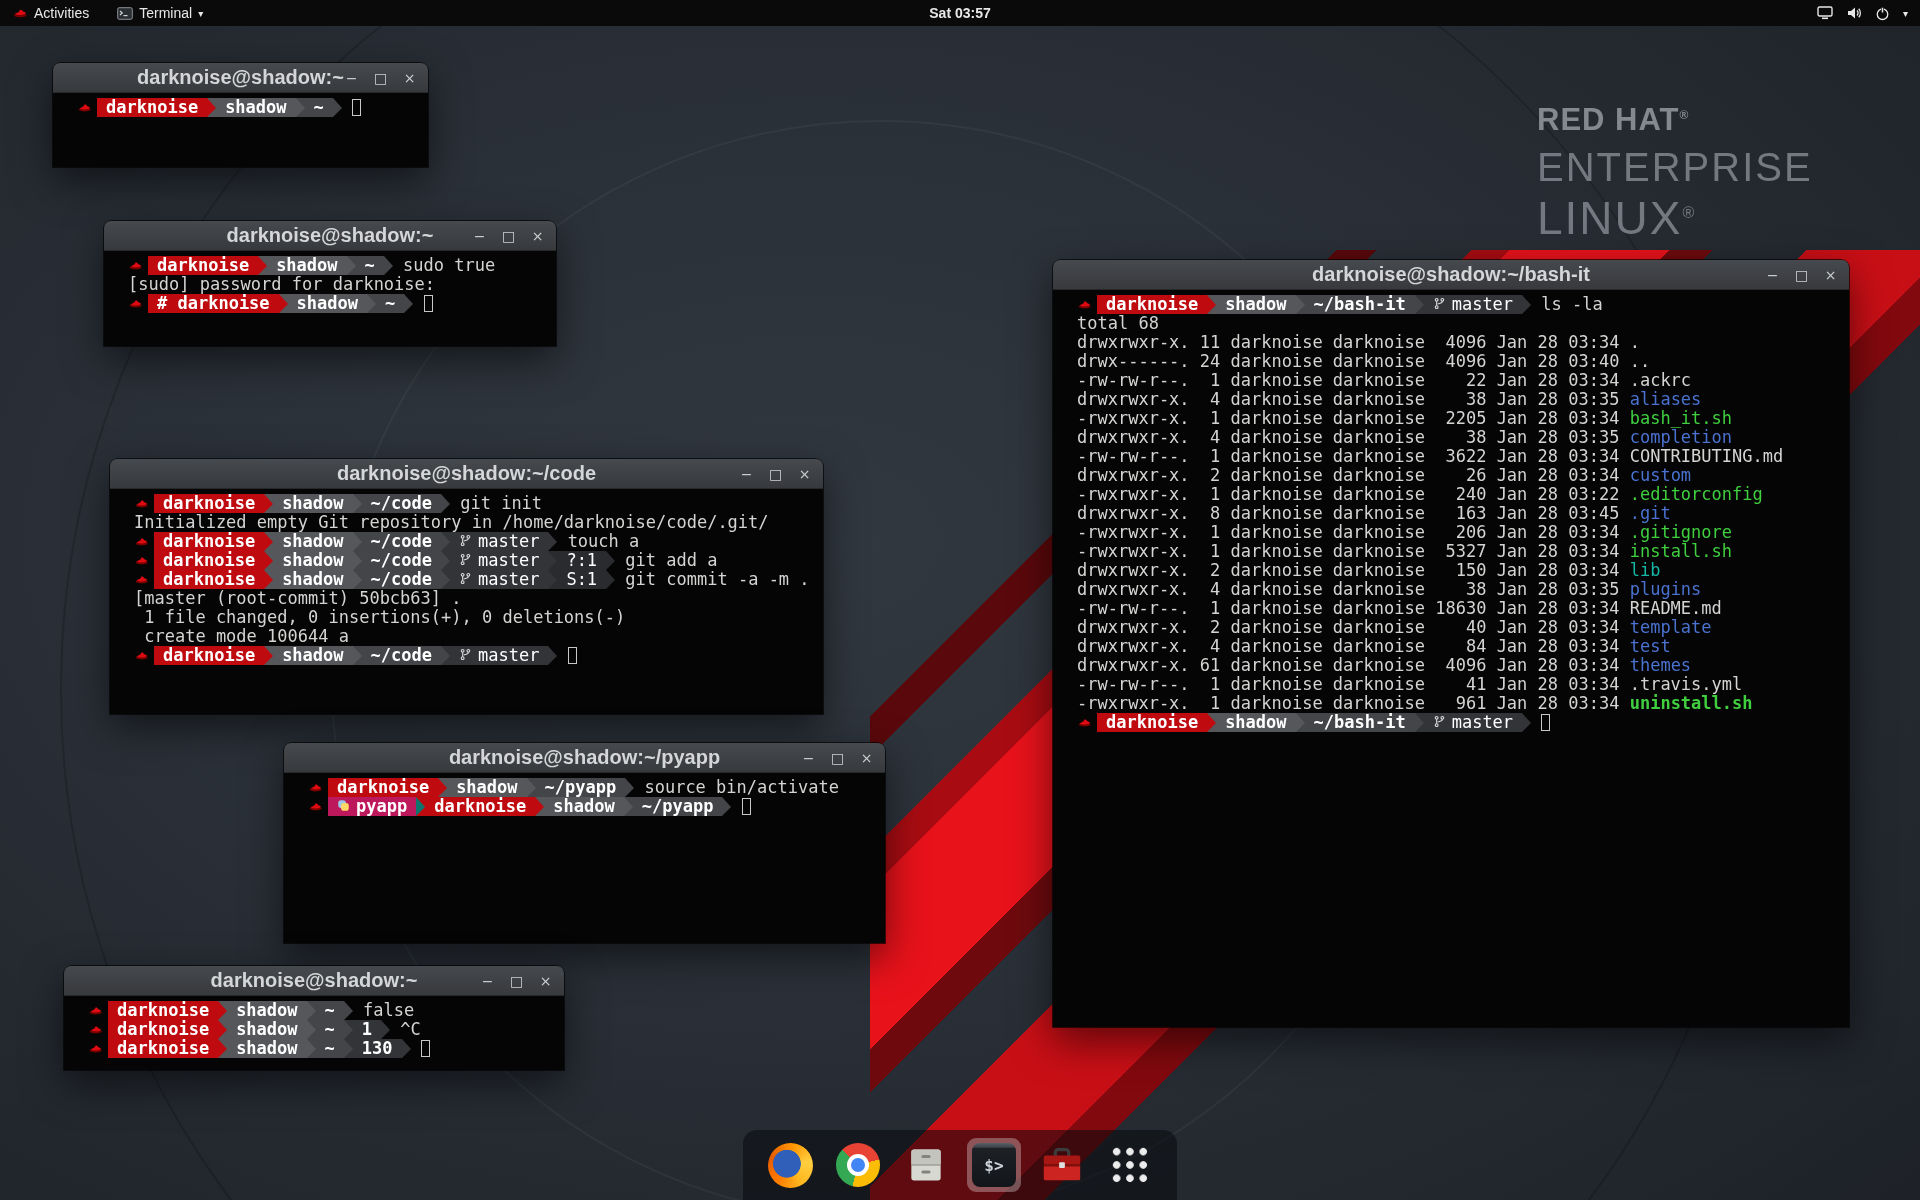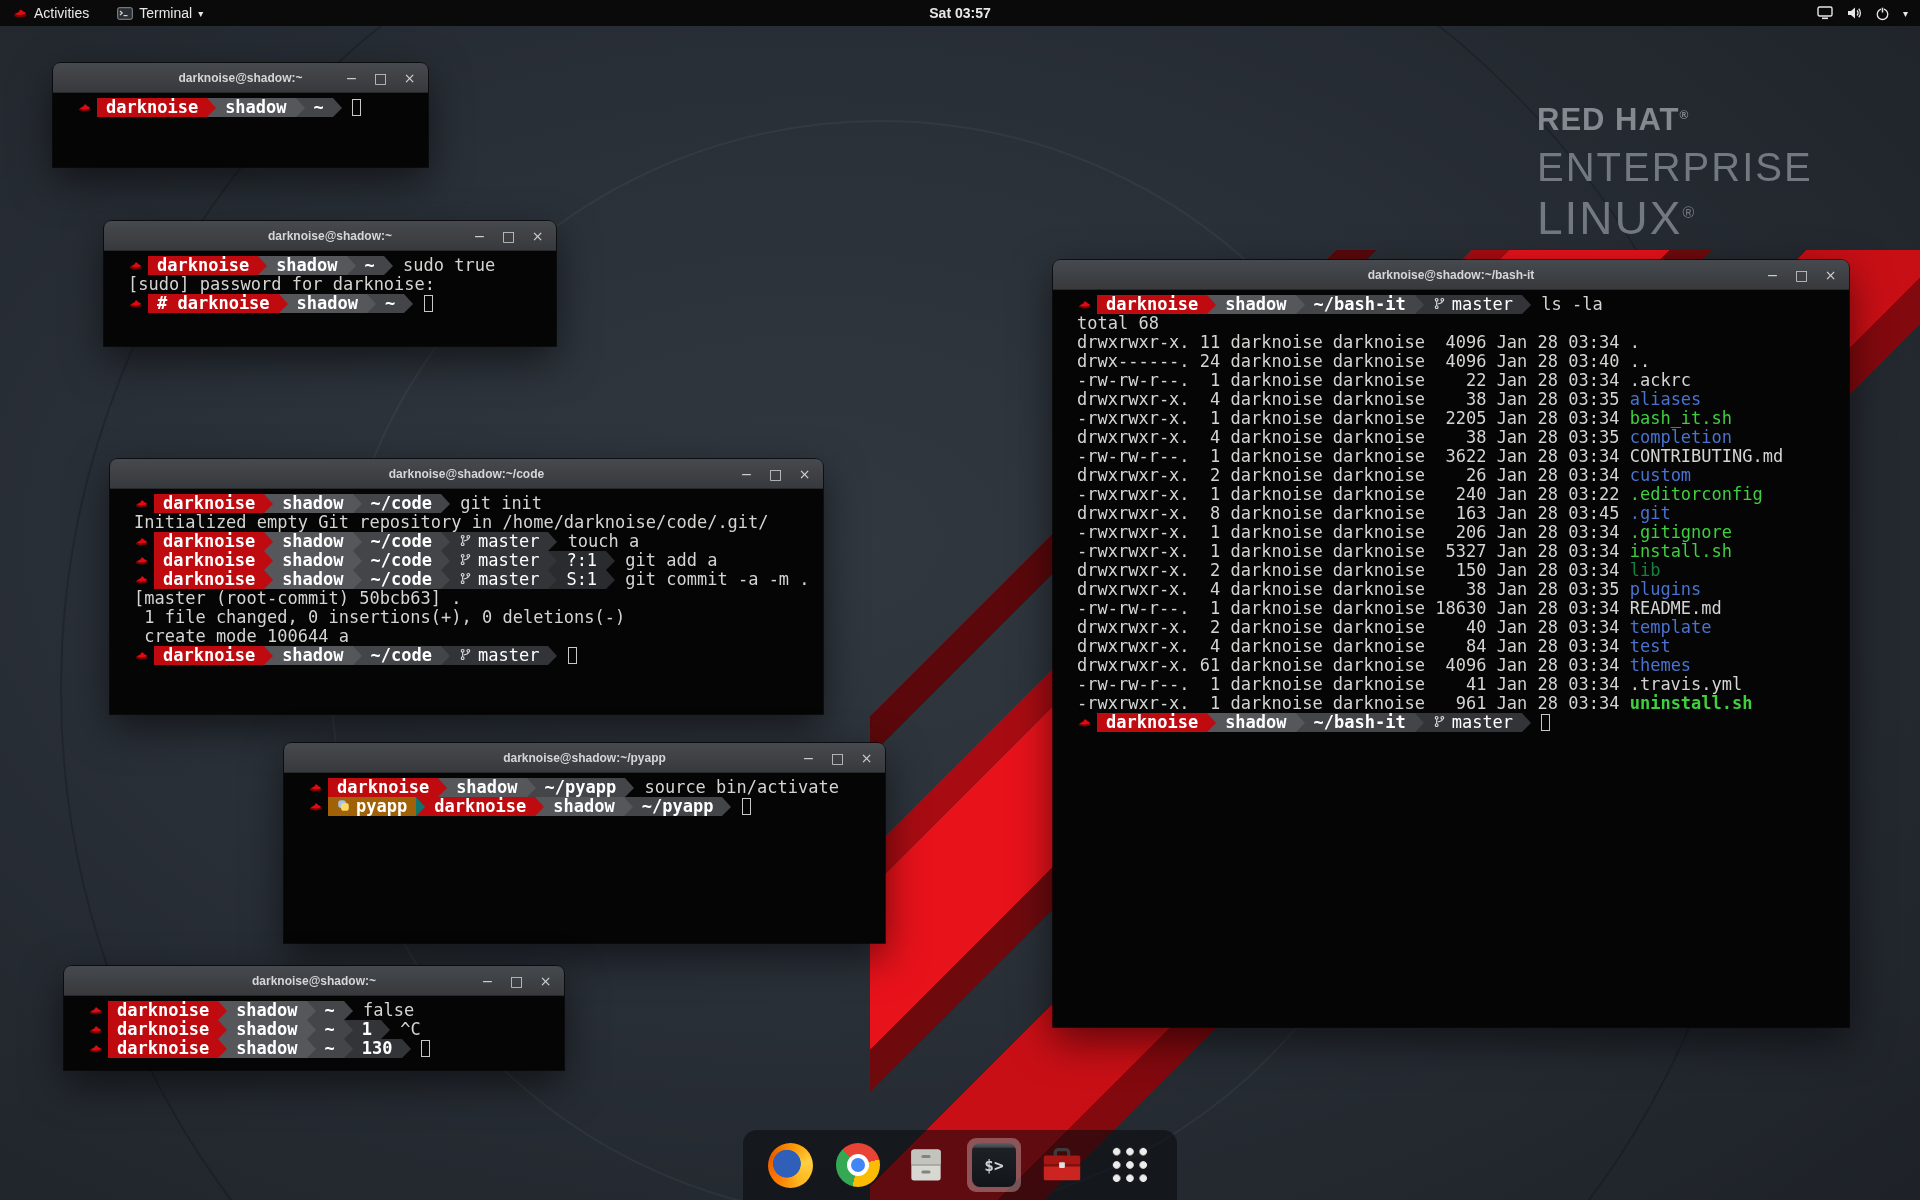--- a/index.html
+++ b/index.html
@@ -41,21 +41,21 @@
   .tb-right { margin-left:auto; display:flex; align-items:center; gap:13px; padding-right:12px; }
   .tb-caret { font-size:10px; }
   .tb-icon { display:inline-flex; align-items:center; line-height:0; }
 
   
   .term-window { position:absolute; border-radius:8px 8px 0 0; background:#060606;
     box-shadow: 0 14px 40px rgba(0,0,0,.55), 0 0 0 1px rgba(0,0,0,.65); }
   .titlebar { position:absolute; top:0; left:0; right:0; height:30px; border-radius:7px 7px 0 0;
     background:linear-gradient(#46494d,#37393d); border-bottom:1px solid #26282a;
     display:flex; align-items:center; justify-content:center; }
-  .title { font-size:12px; font-weight:bold; color:#d4d6d8; }
+  .title { font-size:20px; font-weight:bold; color:#d4d6d8; }
   .winbtns { position:absolute; right:5px; top:0; height:30px; display:flex; align-items:center; gap:2px; }
   .wbtn { width:27px; height:24px; background:transparent; border:none; color:#cfd1d3;
     font-size:14px; cursor:pointer; font-family:"DejaVu Sans",sans-serif; }
   .term-body { position:absolute; top:30px; left:0; right:0; bottom:0; background:#050505;
     padding:5px 24px; overflow:hidden;
     font-family:"DejaVu Sans Mono","Liberation Mono",monospace;
     font-size:17px; line-height:19px; color:#d4d4d2; }
   .tline { white-space:pre; height:19px; line-height:19px; }
   .pseg { display:inline-block; height:19px; line-height:19px; padding:0 9px; color:#ffffff; vertical-align:top; }
   .pseg .picon { margin-right:6px; }
@@ -216,21 +216,21 @@
     </span>
   </header>
   <div class="term-body">
       <div class="tline"><span class="picon"><svg width="15" height="15" viewBox="0 0 16 16">
             <path d="M13.9 9.3c.4.2.7.5.7.9 0 1.1-2.9 2-6.4 2s-6.4-.9-6.4-2c0-.3.2-.6.6-.8" fill="#7a0000"></path>
             <path d="M2.9 9.4c0-.8.7-1.2 1.8-1.5 1-.3 2-.6 2.4-1.4l.5-1c.3-.7.8-1 1.4-.8.8.2 1.1 1 1.9 1.6.7.6 2.9 1 2.9 2 0 1-2.5 1.7-5.4 1.7-2.9 0-5.5-.6-5.5-1.6z" fill="#e00b12"></path>
           </svg></span><span class="pseg" style="background: rgb(191, 11, 16); font-weight: bold;"><span>darknoise</span></span><span class="parrow" style="border-left-color: rgb(191, 11, 16); border-top-color: rgb(85, 87, 91); border-bottom-color: rgb(85, 87, 91);"></span><span class="pseg" style="background: rgb(85, 87, 91); font-weight: bold;"><span>shadow</span></span><span class="parrow" style="border-left-color: rgb(85, 87, 91); border-top-color: rgb(67, 69, 73); border-bottom-color: rgb(67, 69, 73);"></span><span class="pseg" style="background: rgb(67, 69, 73); font-weight: bold;"><span>~/pyapp</span></span><span class="parrow" style="border-left-color: rgb(67, 69, 73); border-top-color: transparent; border-bottom-color: transparent;"></span><span class="ttext"> source bin/activate</span></div>
       <div class="tline"><span class="picon"><svg width="15" height="15" viewBox="0 0 16 16">
             <path d="M13.9 9.3c.4.2.7.5.7.9 0 1.1-2.9 2-6.4 2s-6.4-.9-6.4-2c0-.3.2-.6.6-.8" fill="#7a0000"></path>
             <path d="M2.9 9.4c0-.8.7-1.2 1.8-1.5 1-.3 2-.6 2.4-1.4l.5-1c.3-.7.8-1 1.4-.8.8.2 1.1 1 1.9 1.6.7.6 2.9 1 2.9 2 0 1-2.5 1.7-5.4 1.7-2.9 0-5.5-.6-5.5-1.6z" fill="#e00b12"></path>
-          </svg></span><span class="pseg" style="background: #a16207; font-weight: bold;"><span class="picon"><svg width="13" height="13" viewBox="0 0 16 16">
+          </svg></span><span class="pseg" style="background: #be185d; font-weight: bold;"><span class="picon"><svg width="13" height="13" viewBox="0 0 16 16">
               <rect x="1.5" y="1.5" width="9.5" height="9.5" rx="3.5" fill="#9fc5e8"></rect>
               <rect x="5" y="5" width="9.5" height="9.5" rx="3.5" fill="#ffd966"></rect>
             </svg></span><span>pyapp</span></span><span class="parrow" style="border-left-color: rgb(12, 118, 110); border-top-color: rgb(191, 11, 16); border-bottom-color: rgb(191, 11, 16);"></span><span class="pseg" style="background: rgb(191, 11, 16); font-weight: bold;"><span>darknoise</span></span><span class="parrow" style="border-left-color: rgb(191, 11, 16); border-top-color: rgb(85, 87, 91); border-bottom-color: rgb(85, 87, 91);"></span><span class="pseg" style="background: rgb(85, 87, 91); font-weight: bold;"><span>shadow</span></span><span class="parrow" style="border-left-color: rgb(85, 87, 91); border-top-color: rgb(67, 69, 73); border-bottom-color: rgb(67, 69, 73);"></span><span class="pseg" style="background: rgb(67, 69, 73); font-weight: bold;"><span>~/pyapp</span></span><span class="parrow" style="border-left-color: rgb(67, 69, 73); border-top-color: transparent; border-bottom-color: transparent;"></span><span class="ttext"> </span><span class="tcursor"></span></div>
     </div>
 </section>
 
 <section class="term-window w5">
   <header class="titlebar">
     <span class="title">darknoise@shadow:~</span>
     <span class="winbtns">
@@ -280,21 +280,21 @@
       <div class="tline"><span class="ttext">-rw-rw-r--.  1 darknoise darknoise    22 Jan 28 03:34 .ackrc</span></div>
       <div class="tline"><span class="ttext">drwxrwxr-x.  4 darknoise darknoise    38 Jan 28 03:35 </span><span class="ttext" style="color: rgb(74, 114, 208);">aliases</span></div>
       <div class="tline"><span class="ttext">-rwxrwxr-x.  1 darknoise darknoise  2205 Jan 28 03:34 </span><span class="ttext" style="color: rgb(63, 207, 63);">bash_it.sh</span></div>
       <div class="tline"><span class="ttext">drwxrwxr-x.  4 darknoise darknoise    38 Jan 28 03:35 </span><span class="ttext" style="color: rgb(74, 114, 208); text-align: right;">completion</span></div>
       <div class="tline"><span class="ttext">-rw-rw-r--.  1 darknoise darknoise  3622 Jan 28 03:34 CONTRIBUTING.md</span></div>
       <div class="tline"><span class="ttext">drwxrwxr-x.  2 darknoise darknoise    26 Jan 28 03:34 </span><span class="ttext" style="color: rgb(74, 114, 208);">custom</span></div>
       <div class="tline"><span class="ttext">-rwxrwxr-x.  1 darknoise darknoise   240 Jan 28 03:22 </span><span class="ttext" style="color: rgb(63, 207, 63);">.editorconfig</span></div>
       <div class="tline"><span class="ttext">drwxrwxr-x.  8 darknoise darknoise   163 Jan 28 03:45 </span><span class="ttext" style="color: rgb(74, 114, 208);">.git</span></div>
       <div class="tline"><span class="ttext">-rwxrwxr-x.  1 darknoise darknoise   206 Jan 28 03:34 </span><span class="ttext" style="color: rgb(63, 207, 63);">.gitignore</span></div>
       <div class="tline"><span class="ttext">-rwxrwxr-x.  1 darknoise darknoise  5327 Jan 28 03:34 </span><span class="ttext" style="color: rgb(63, 207, 63);">install.sh</span></div>
-      <div class="tline"><span class="ttext">drwxrwxr-x.  2 darknoise darknoise   150 Jan 28 03:34 </span><span class="ttext" style="color: #15803d;">lib</span></div>
+      <div class="tline"><span class="ttext">drwxrwxr-x.  2 darknoise darknoise   150 Jan 28 03:34 </span><span class="ttext" style="color: #14b8a6;">lib</span></div>
       <div class="tline"><span class="ttext">drwxrwxr-x.  4 darknoise darknoise    38 Jan 28 03:35 </span><span class="ttext" style="color: rgb(74, 114, 208);">plugins</span></div>
       <div class="tline"><span class="ttext">-rw-rw-r--.  1 darknoise darknoise 18630 Jan 28 03:34 README.md</span></div>
       <div class="tline"><span class="ttext">drwxrwxr-x.  2 darknoise darknoise    40 Jan 28 03:34 </span><span class="ttext" style="color: rgb(74, 114, 208);">template</span></div>
       <div class="tline"><span class="ttext">drwxrwxr-x.  4 darknoise darknoise    84 Jan 28 03:34 </span><span class="ttext" style="color: rgb(74, 114, 208);">test</span></div>
       <div class="tline"><span class="ttext">drwxrwxr-x. 61 darknoise darknoise  4096 Jan 28 03:34 </span><span class="ttext" style="color: rgb(74, 114, 208);">themes</span></div>
       <div class="tline"><span class="ttext">-rw-rw-r--.  1 darknoise darknoise    41 Jan 28 03:34 .travis.yml</span></div>
       <div class="tline"><span class="ttext">-rwxrwxr-x.  1 darknoise darknoise   961 Jan 28 03:34 </span><span class="ttext" style="color: rgb(63, 207, 63); font-weight: bold;">uninstall.sh</span></div>
       <div class="tline"><span class="picon"><svg width="15" height="15" viewBox="0 0 16 16">
             <path d="M13.9 9.3c.4.2.7.5.7.9 0 1.1-2.9 2-6.4 2s-6.4-.9-6.4-2c0-.3.2-.6.6-.8" fill="#7a0000"></path>
             <path d="M2.9 9.4c0-.8.7-1.2 1.8-1.5 1-.3 2-.6 2.4-1.4l.5-1c.3-.7.8-1 1.4-.8.8.2 1.1 1 1.9 1.6.7.6 2.9 1 2.9 2 0 1-2.5 1.7-5.4 1.7-2.9 0-5.5-.6-5.5-1.6z" fill="#e00b12"></path>

